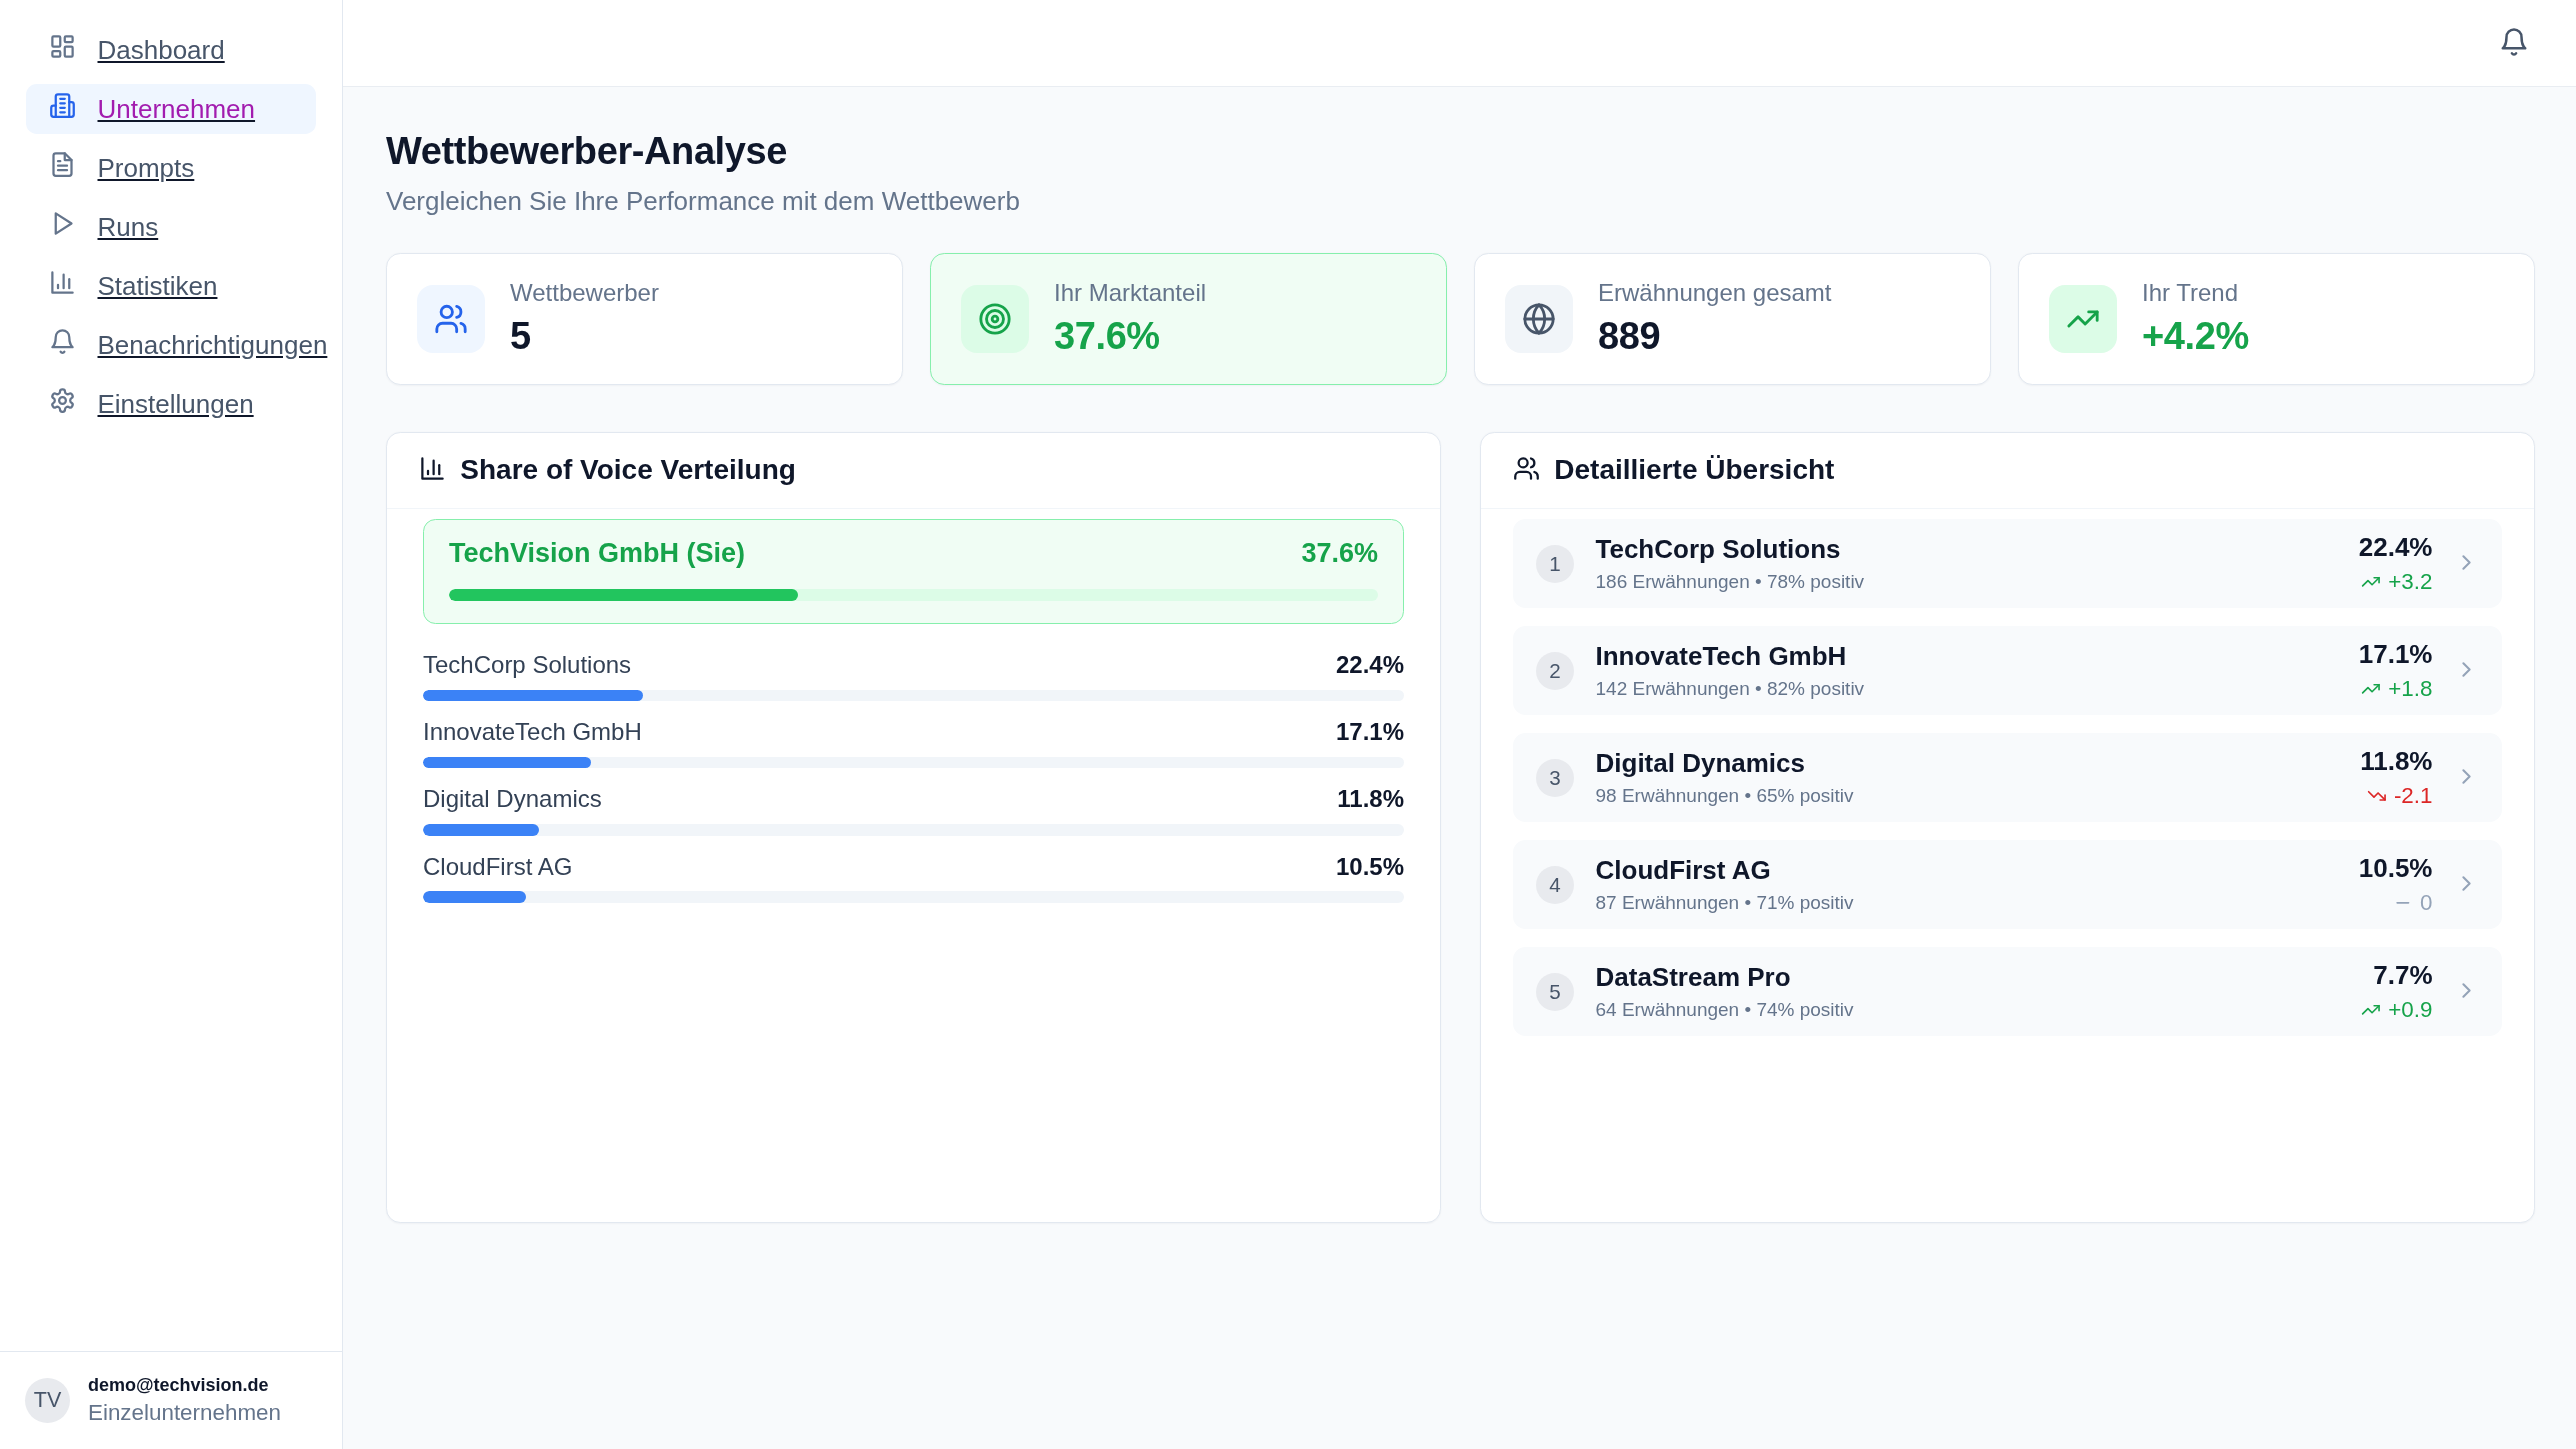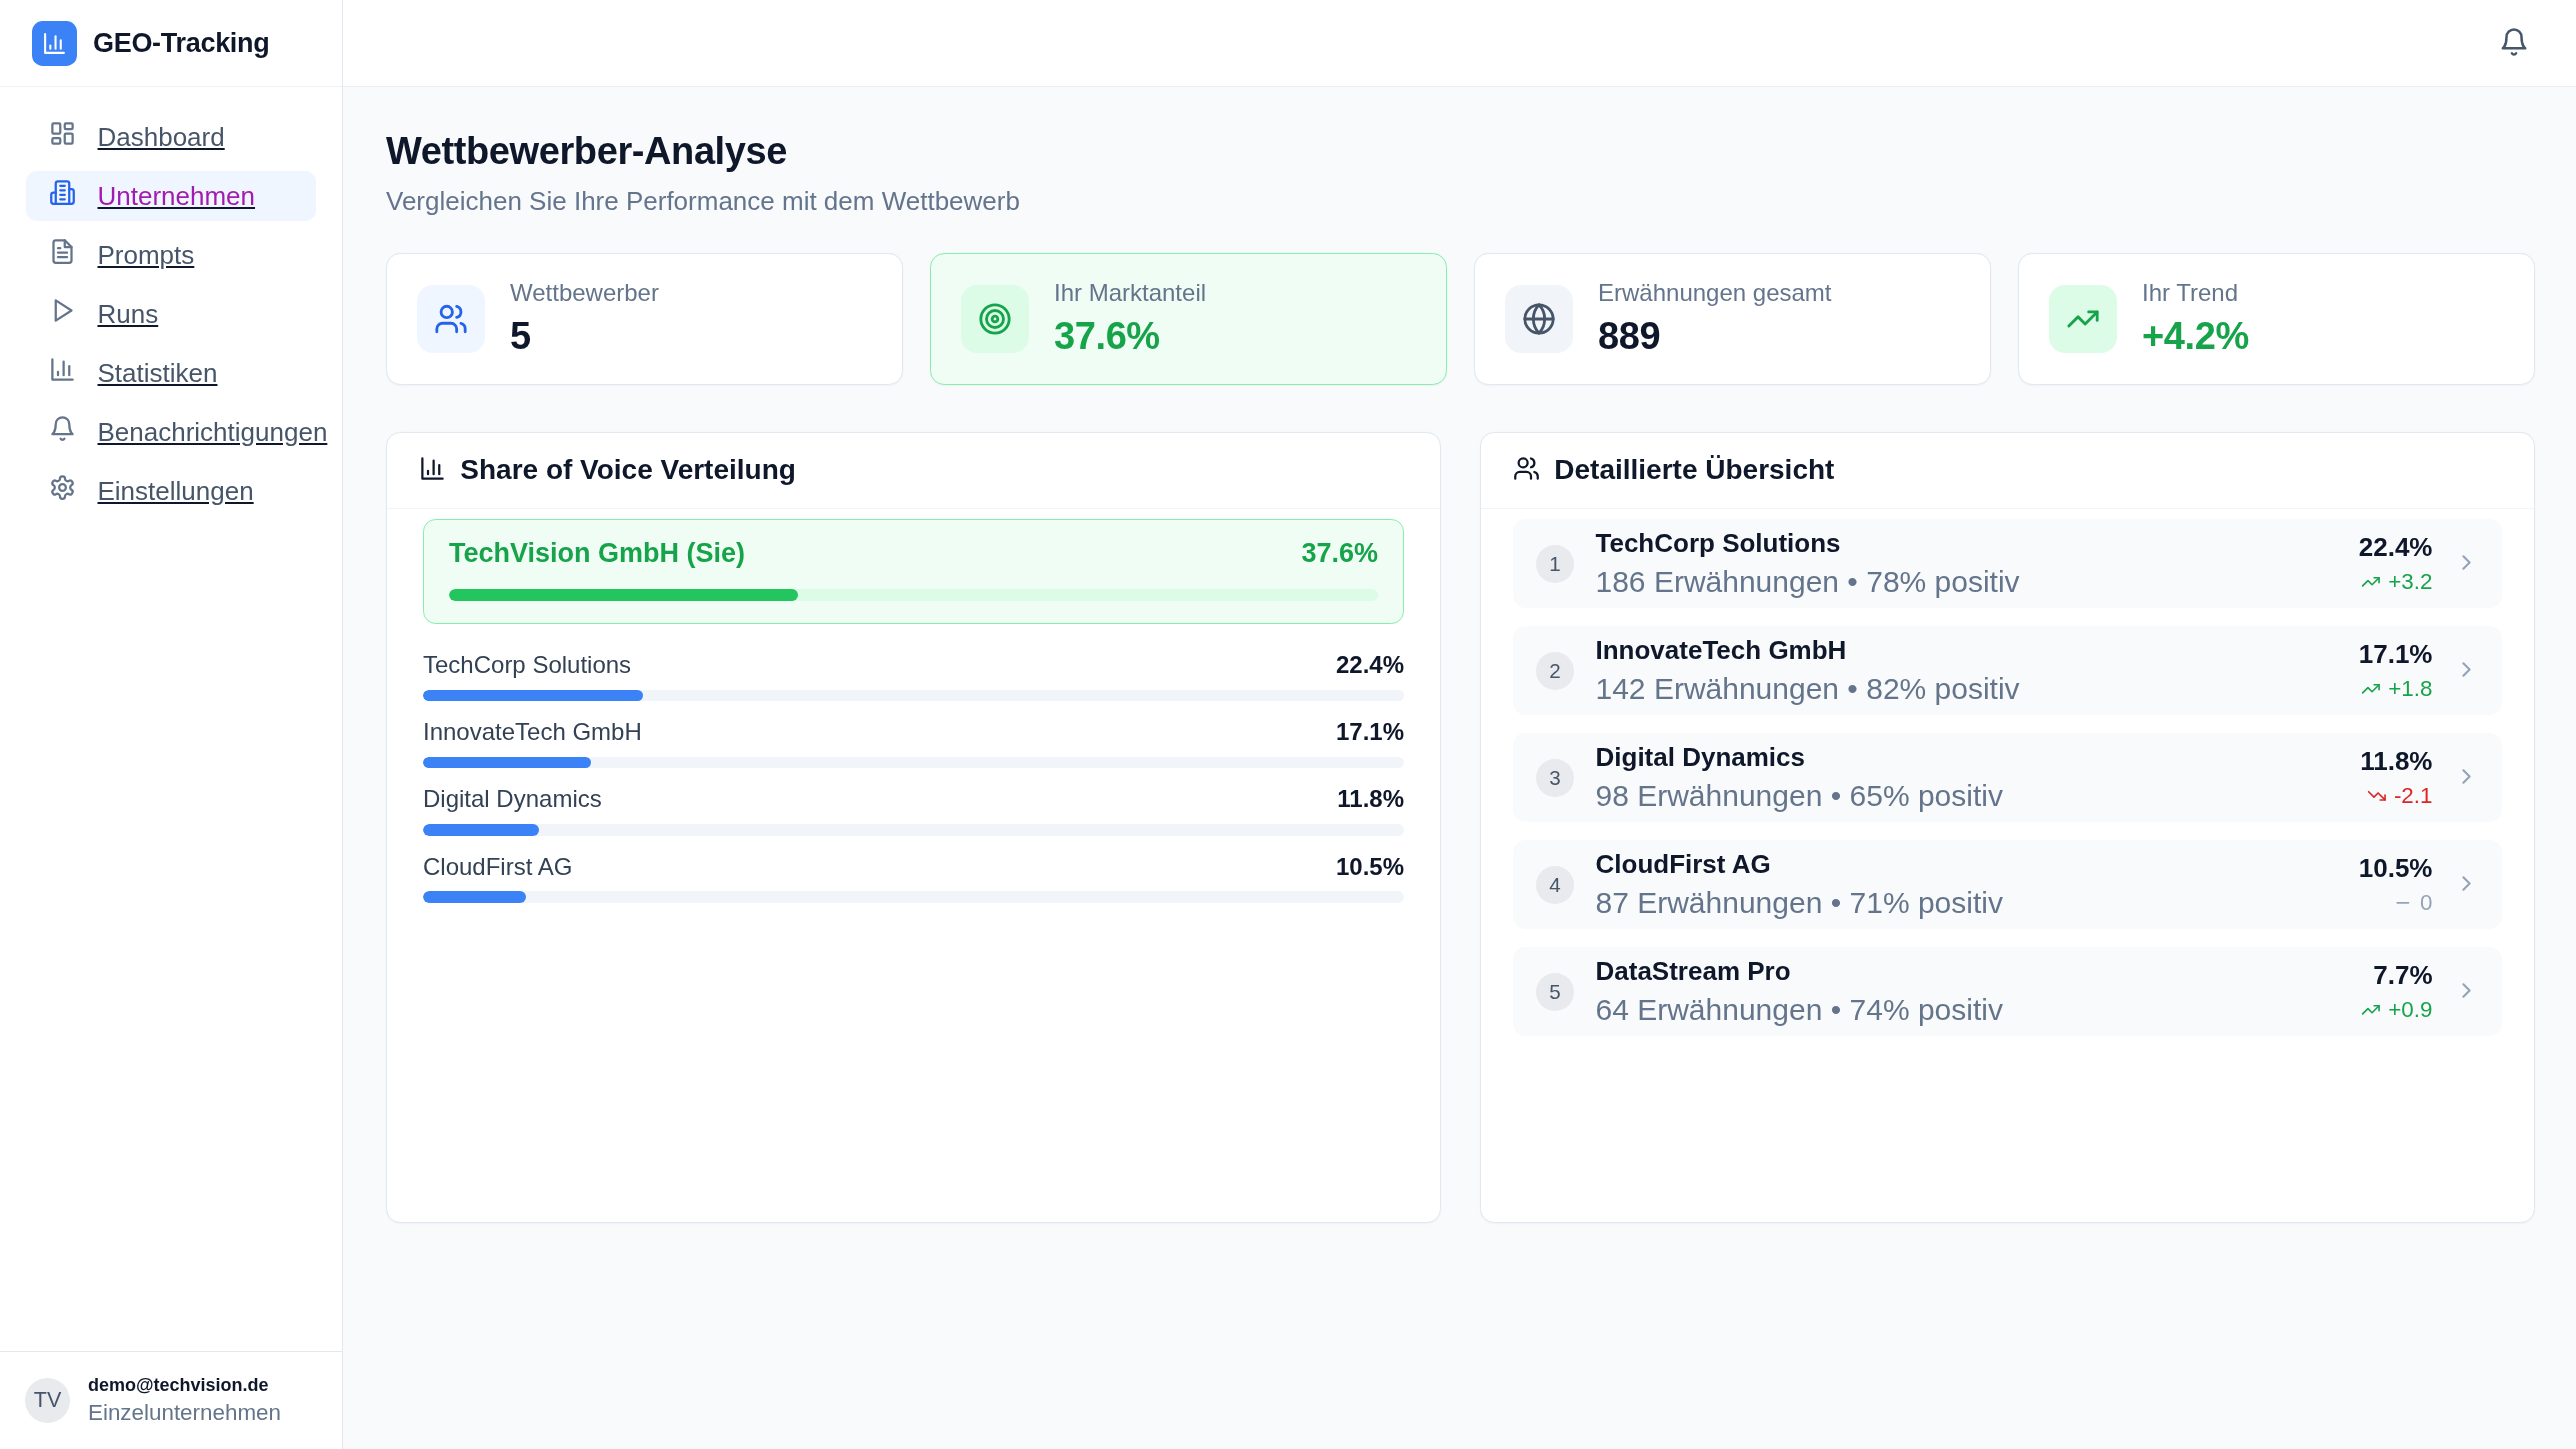--- a/index.html
+++ b/index.html
@@ -126,49 +126,38 @@
     background:#f8fafc; border-radius:12.5px; height:89px;
     display:flex; align-items:center; gap:21.5px; padding:0 23px;
     margin-bottom:18px; cursor:pointer;
   }
   .rank-badge {
     width:38px; height:38px; border-radius:50%; background:#e8eaee;
     color:#475569; font-size:20.6px; font-weight:500; flex:none;
     display:flex; align-items:center; justify-content:center;
   }
   .d-name { font-size:26px; font-weight:600; color:#0f172a; }
-  .d-sub  { font-size:30px; color:#64748b; margin-top:6.3px; }
+  .d-sub  { font-size:19px; color:#64748b; margin-top:6.3px; }
   .d-right { margin-left:auto; text-align:right; }
   .d-pct { font-size:26px; font-weight:700; color:#0f172a; }
   .d-trend {
     margin-top:5.4px; font-size:22.4px; font-weight:500;
     display:flex; align-items:center; justify-content:flex-end; gap:7.2px;
   }
   .trend-up { color:#16a34a;text-align:right; }
   .trend-down { color:#dc2626; }
   .trend-neutral { color:#94a3b8; }
   .chev { color:#94a3b8; flex:none; }
 </style>
 </head>
 <body>
 
 <div class="app">
 
   <aside class="sidebar">
-    <div class="brand">
-      <div class="brand-logo">
-        <svg width="25" height="25" viewBox="0 0 24 24" fill="none" stroke="currentColor" stroke-width="2" stroke-linecap="round" stroke-linejoin="round">
-            <path d="M3 3v18h18"></path>
-            <path d="M8 17v-3"></path>
-            <path d="M13 17V5"></path>
-            <path d="M18 17V9"></path>
-          </svg>
-      </div>
-      <div class="brand-name">GEO-Tracking</div>
-    </div>
 
     <nav class="nav">
       <div class="nav-item">
         <span class="ic"><svg width="27" height="27" viewBox="0 0 24 24" fill="none" stroke="currentColor" stroke-width="2" stroke-linecap="round" stroke-linejoin="round">
               <rect x="3" y="3" width="7" height="9" rx="1"></rect>
               <rect x="14" y="3" width="7" height="5" rx="1"></rect>
               <rect x="14" y="12" width="7" height="9" rx="1"></rect>
               <rect x="3" y="16" width="7" height="5" rx="1"></rect>
             </svg></span>
         <span>Dashboard</span>

